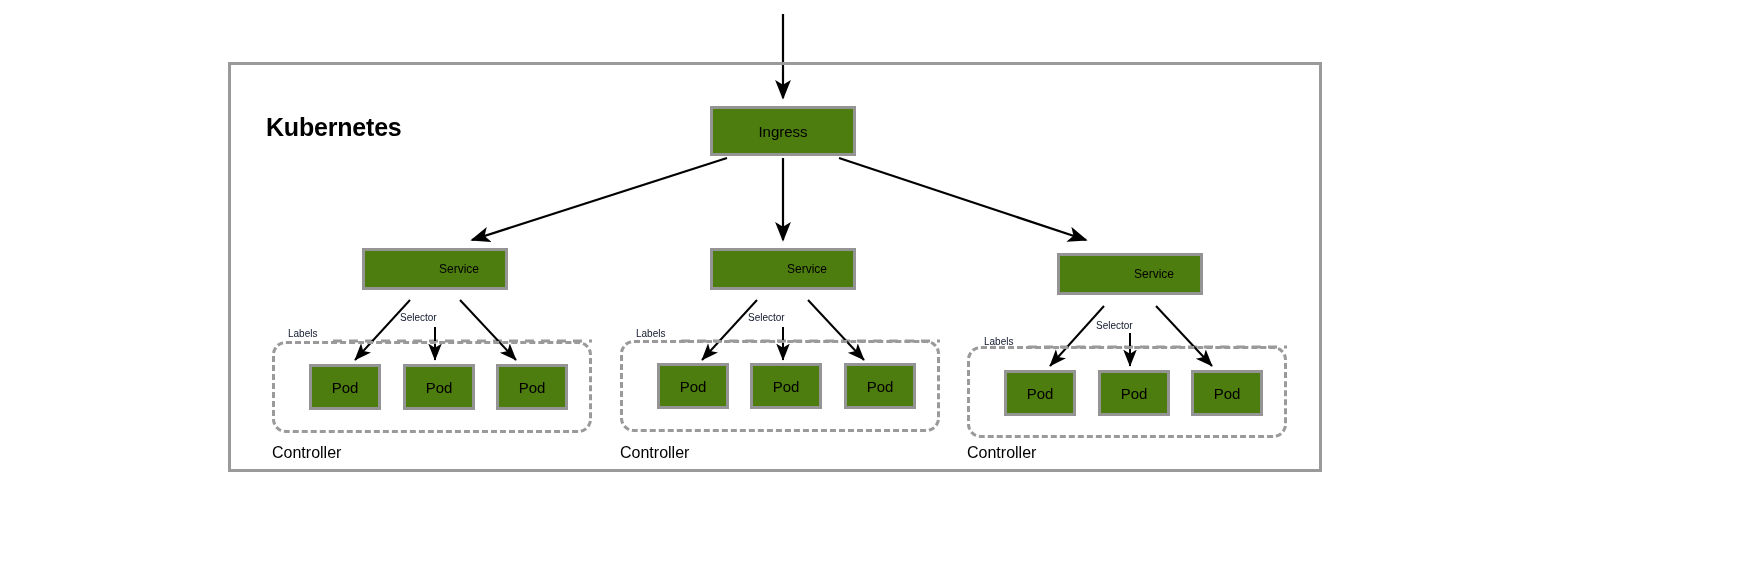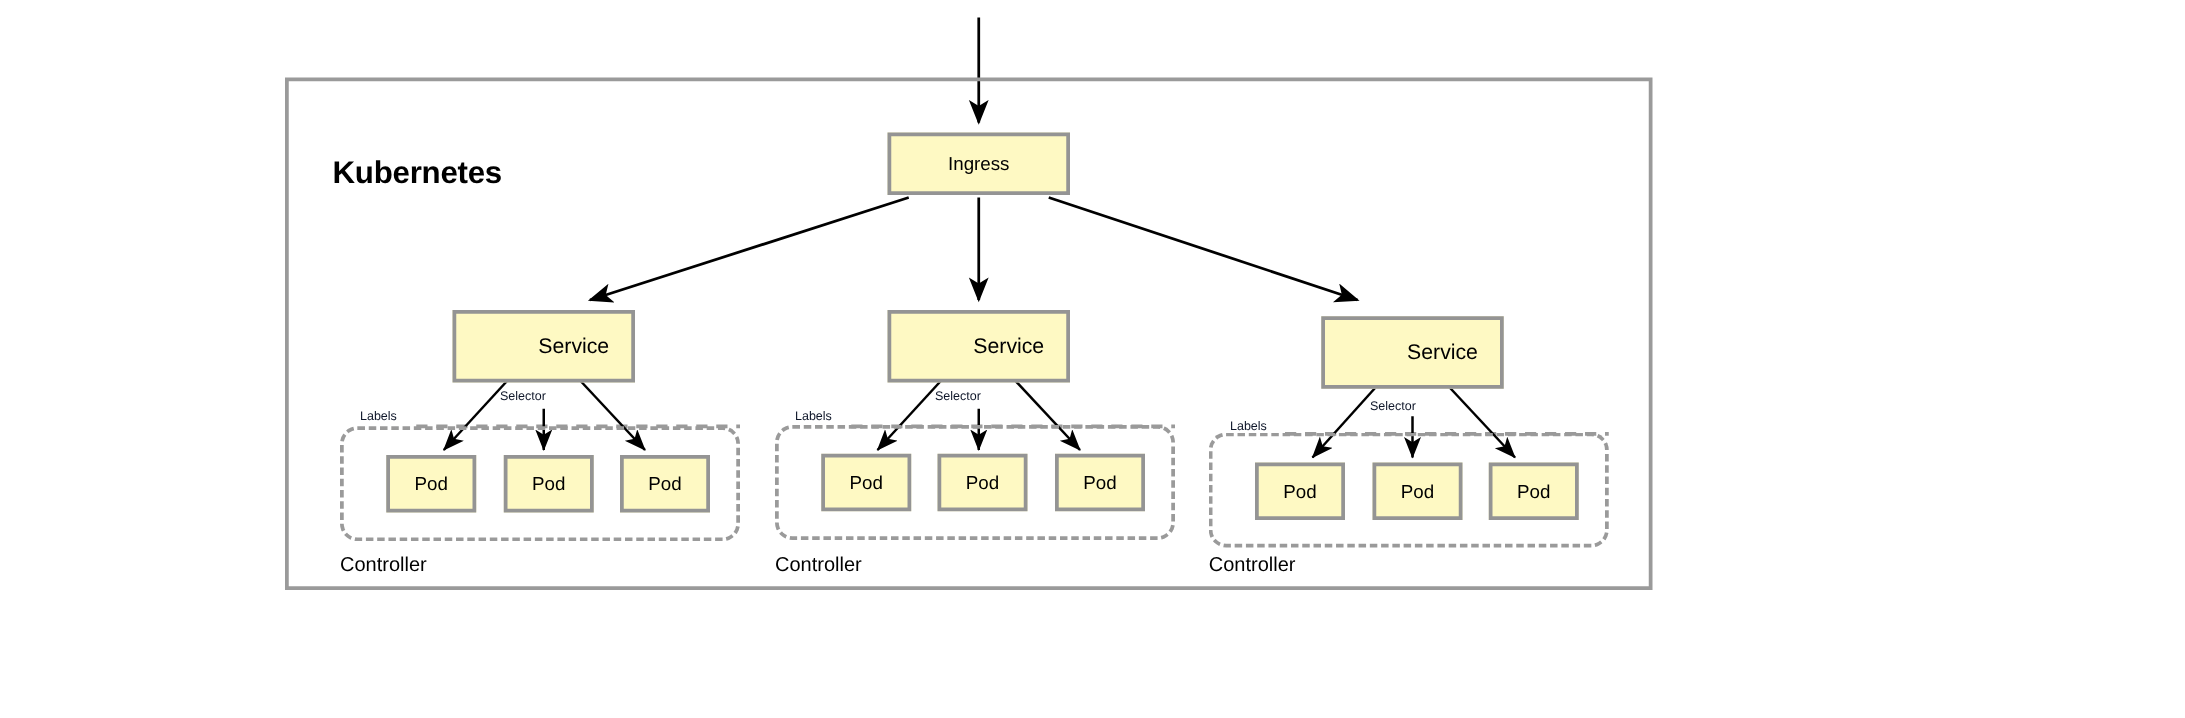--- a/index.html
+++ b/index.html
@@ -15,42 +15,42 @@
   .k8s-frame{
     position:absolute;
     left:228px; top:62px;
     width:1094px; height:410px;
     border:3px solid #9a9a9a;
     box-sizing:border-box;
     background:transparent;
   }
   .k8s-title{
     position:absolute;
-    left:266px; top:124px;
+    left:266px; top:113px;
     font-size:25px;
     font-weight:bold;
     color:#000;
     letter-spacing:-0.2px;
     white-space:nowrap;
   }
 
   
   .node{
     position:absolute;
     box-sizing:border-box;
-    background:#fef9c3;
+    background:#4d7c0f;
     border:3px solid #949494;
     display:flex;
     align-items:center;
     justify-content:center;
     color:#000;
     white-space:nowrap;
   }
   .node.ingress{ left:710px; top:106px; width:146px; height:50px; font-size:15px; }
-  .node.service{ width:146px; height:58px; font-size:17px;padding-left:48px; }
+  .node.service{ width:146px; height:42px; font-size:12px;padding-left:48px; }
   .node.svc-1{ left:362px; top:248px; }
   .node.svc-2{ left:710px; top:248px; }
   .node.svc-3{ left:1057px; top:253px; }
 
   .node.pod{ width:72px; height:46px; font-size:15px; }
 
   
   .controller-box{
     position:absolute;
     box-sizing:border-box;

